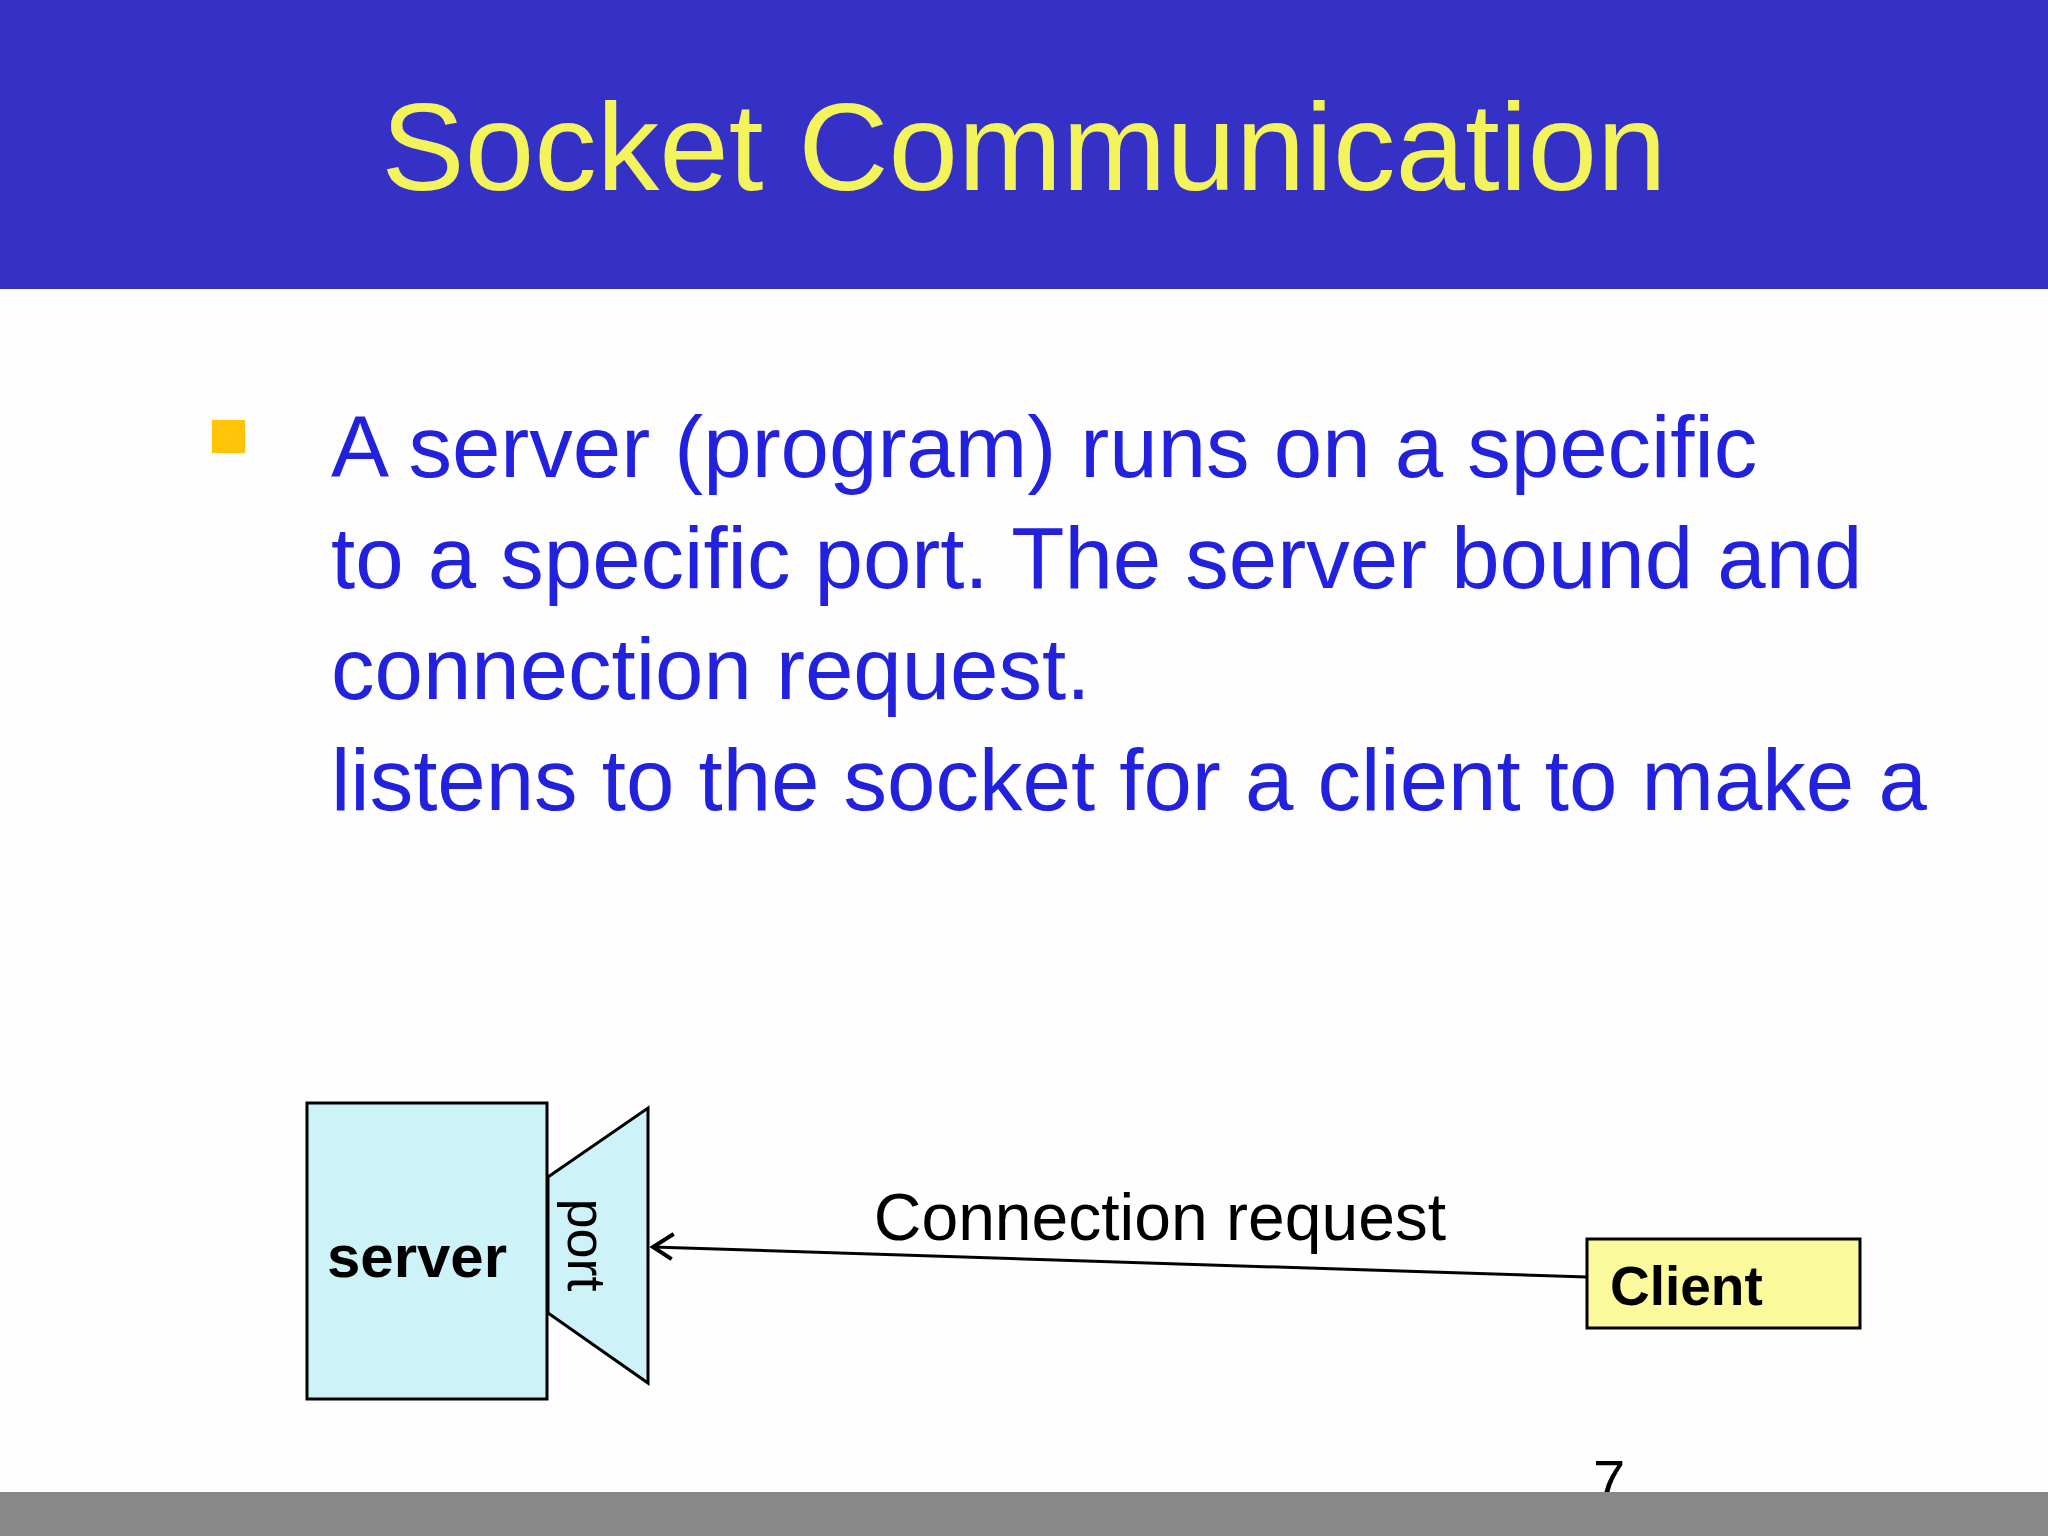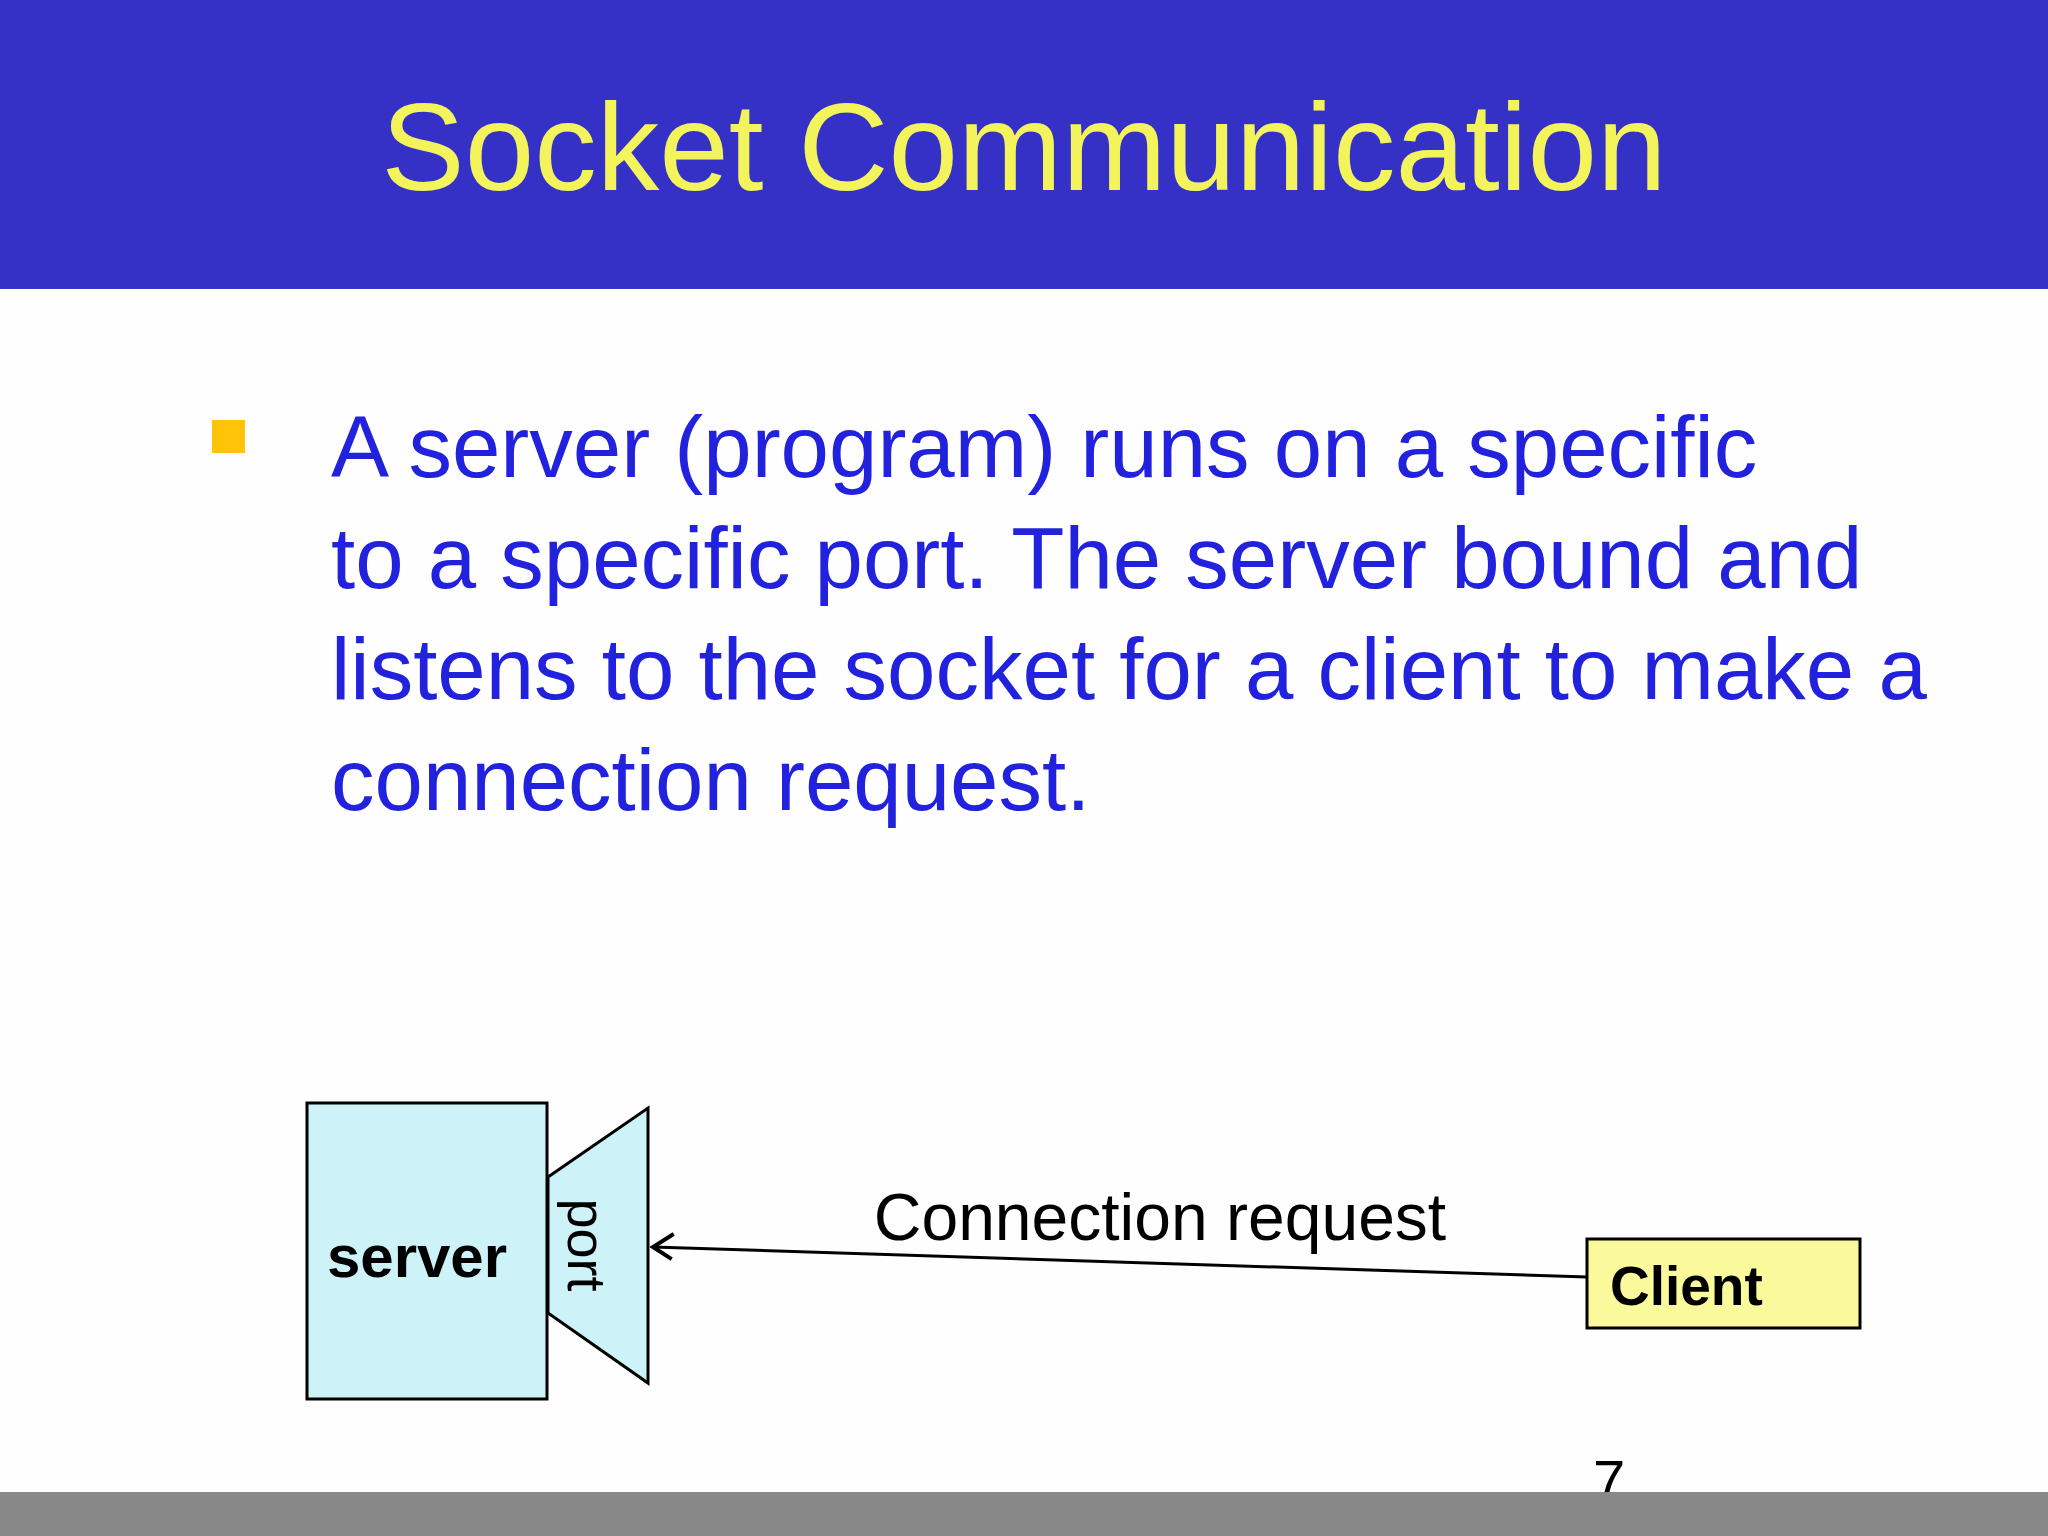--- a/index.html
+++ b/index.html
@@ -118,22 +118,22 @@
 
   <div class="header">
     <div class="title">Socket Communication</div>
   </div>
 
   <div class="bullet-row">
     <div class="bullet-square"></div>
     <div class="bullet-text">
       <div>A server (program) runs on a specific</div>
       <div>to a specific port. The server bound and</div>
+      <div>connection request.</div>
       <div>listens to the socket for a client to make a</div>
-      <div>connection request.</div>
     </div>
   </div>
 
   <svg class="diagram" viewBox="0 0 1680 360">
 
     <rect class="shape" x="27" y="23" width="240" height="296"></rect>
 
     <polygon class="shape" points="268,97 368,28 368,303 268,233"></polygon>
 
     <line class="wire" x1="1307" y1="197" x2="373" y2="167"></line>

